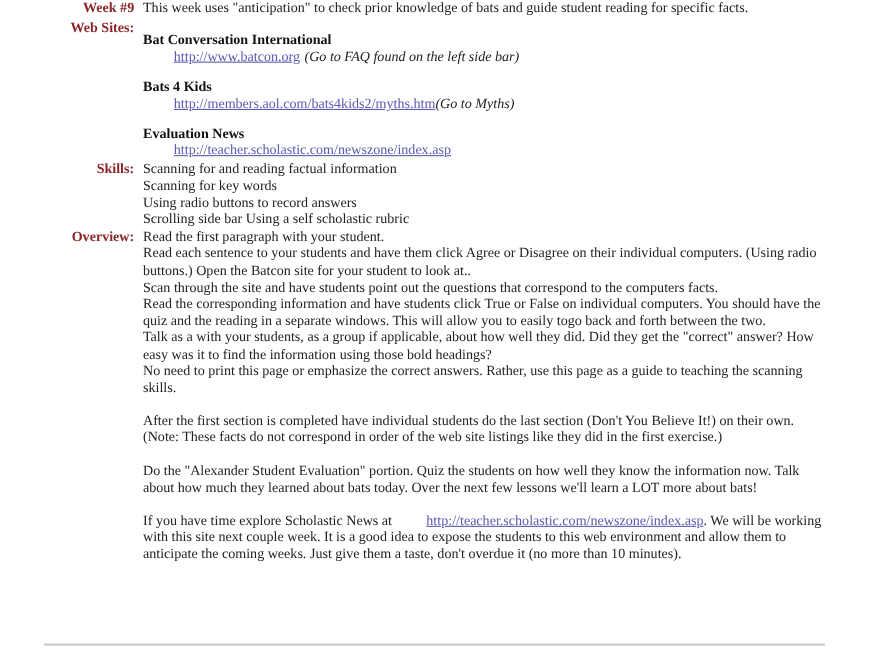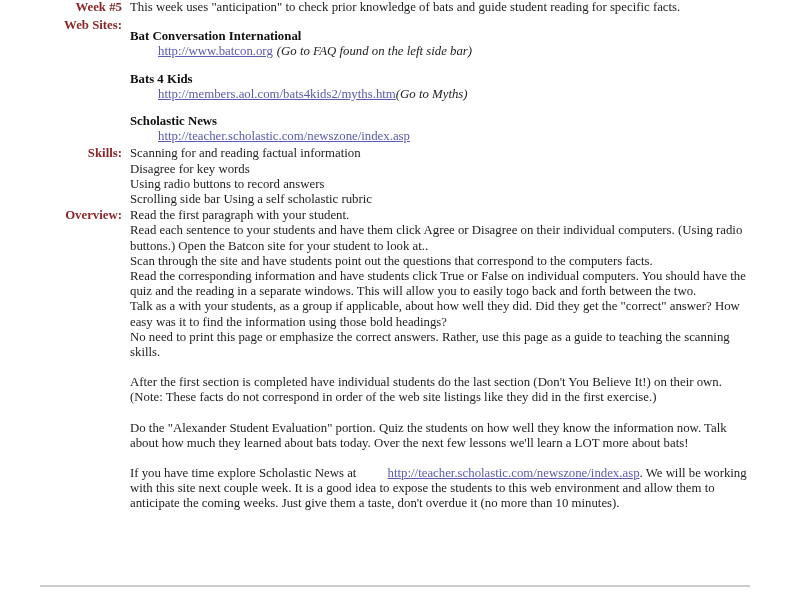--- a/index.html
+++ b/index.html
@@ -101,53 +101,53 @@
 </style>
 </head>
 <body>
 
 <div class="page">
 
   <table class="lesson-table">
     <tbody>
 
       <tr class="week-row">
-        <td class="label-cell">Week #5</td>
+        <td class="label-cell">Week #9</td>
         <td class="content-cell">
           <span class="line">This week uses "anticipation" to check prior knowledge of bats and guide student reading for specific facts.</span>
         </td>
       </tr>
 
       <tr class="websites-row">
         <td class="label-cell">Web Sites:</td>
         <td class="content-cell">
 
           <div class="site-block">
             <span class="site-title">Bat Conversation International</span>
             <a class="weblink" href="#">http://www.batcon.org</a><span class="note-italic" style="margin-left:4px;">(Go to FAQ found on the left side bar)</span>
           </div>
 
           <div class="site-block">
             <span class="site-title">Bats 4 Kids</span>
             <a class="weblink" href="#">http://members.aol.com/bats4kids2/myths.htm</a><span class="note-italic" style="margin-left:0;">(Go to Myths)</span>
           </div>
 
           <div class="site-block">
-            <span class="site-title">Scholastic News</span>
+            <span class="site-title">Evaluation News</span>
             <a class="weblink" href="#">http://teacher.scholastic.com/newszone/index.asp</a>
           </div>
 
         </td>
       </tr>
 
       <tr class="skills-row">
         <td class="label-cell">Skills:</td>
         <td class="content-cell skills-list">
           <span class="line">Scanning for and reading factual information</span>
-          <span class="line">Disagree for key words</span>
+          <span class="line">Scanning for key words</span>
           <span class="line">Using radio buttons to record answers</span>
           <span class="line">Scrolling side bar Using a self scholastic rubric</span>
         </td>
       </tr>
 
       <tr class="overview-row">
         <td class="label-cell">Overview:</td>
         <td class="content-cell">
 
           <div class="para">

